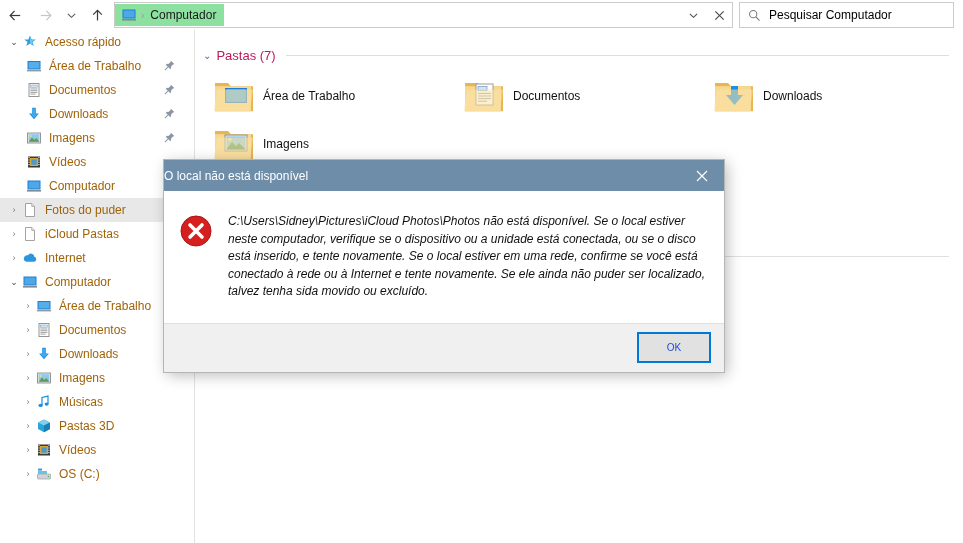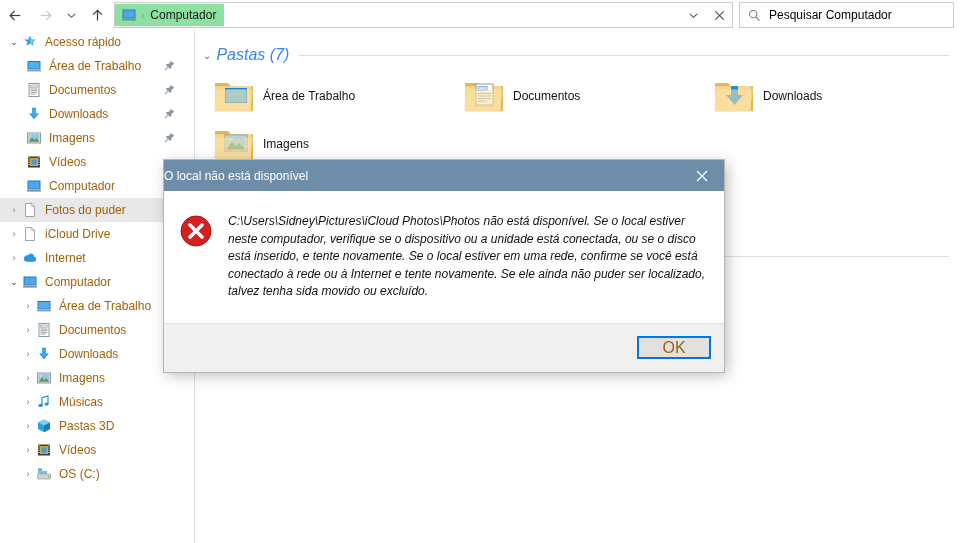--- a/index.html
+++ b/index.html
@@ -165,24 +165,23 @@
     height: 22px;
     margin-top: 14px;
     padding-left: 8px;
   }
   .group-chev {
     font-size: 10px;
     color: #4a6fb5;
     margin-right: 5px;
   }
   .group-title {
-    font-size: 16px;
-    color: #3b82f6;
+    font-size: 13px;
+    color: #be185d;
     white-space: nowrap;
-    font-style: italic;
   }
   .group-rule {
     flex: 1;
     height: 1px;
     background: #dedede;
     margin-left: 10px;
     margin-right: 14px;
   }
 
   .tile-grid {
@@ -294,25 +293,25 @@
   .dlg-footer {
     background: #f0f0f0;
     border-top: 1px solid #dfdfdf;
     height: 48px;
     display: flex;
     align-items: center;
     justify-content: flex-end;
     padding-right: 13px;
   }
   .dlg-ok {
-    width: 74px; height: 23px;
+    width: 74px; height: 31px;
     background: #e1e1e1;
     border: 2px solid #0078d7;
-    font-size: 16px;
-    color: #a16207;
+    font-size: 10px;
+    color: #1d4ed8;
     display: flex;
     align-items: center;
     justify-content: center;
     box-sizing: border-box;
   }
 
   
   .ic { position: absolute; left: 0; top: 0; width: 100%; height: 100%; }
 </style>
 </head>
@@ -495,21 +494,21 @@
         <span class="nav-label">Fotos do puder</span>
       </div>
       <div class="nav-row" style="padding-left: 6px;">
         <span class="chev">›</span>
         <span class="nav-ico">
           <svg class="ic" viewBox="0 0 16 16">
             <path d="M3.5 1.5 h6.3 L12.5 4.4 V14.5 H3.5 Z" fill="#ffffff" stroke="#9a9a9a" stroke-width="0.9"></path>
             <path d="M9.8 1.5 V4.4 H12.5" fill="#f0f0f0" stroke="#9a9a9a" stroke-width="0.8"></path>
           </svg>
         </span>
-        <span class="nav-label">iCloud Drive</span>
+        <span class="nav-label">iCloud Pastas</span>
       </div>
       <div class="nav-row" style="padding-left: 6px;">
         <span class="chev">›</span>
         <span class="nav-ico">
           <svg class="ic" viewBox="0 0 16 16">
             <path d="M4.4 11.8 h7.5 a2.6 2.6 0 0 0 0.4 -5.1 a3.4 3.4 0 0 0 -6.3 -1.4 a2.8 2.8 0 0 0 -1.6 6.5 Z" fill="#2a96dd"></path>
           </svg>
         </span>
         <span class="nav-label">Internet</span>
       </div>

